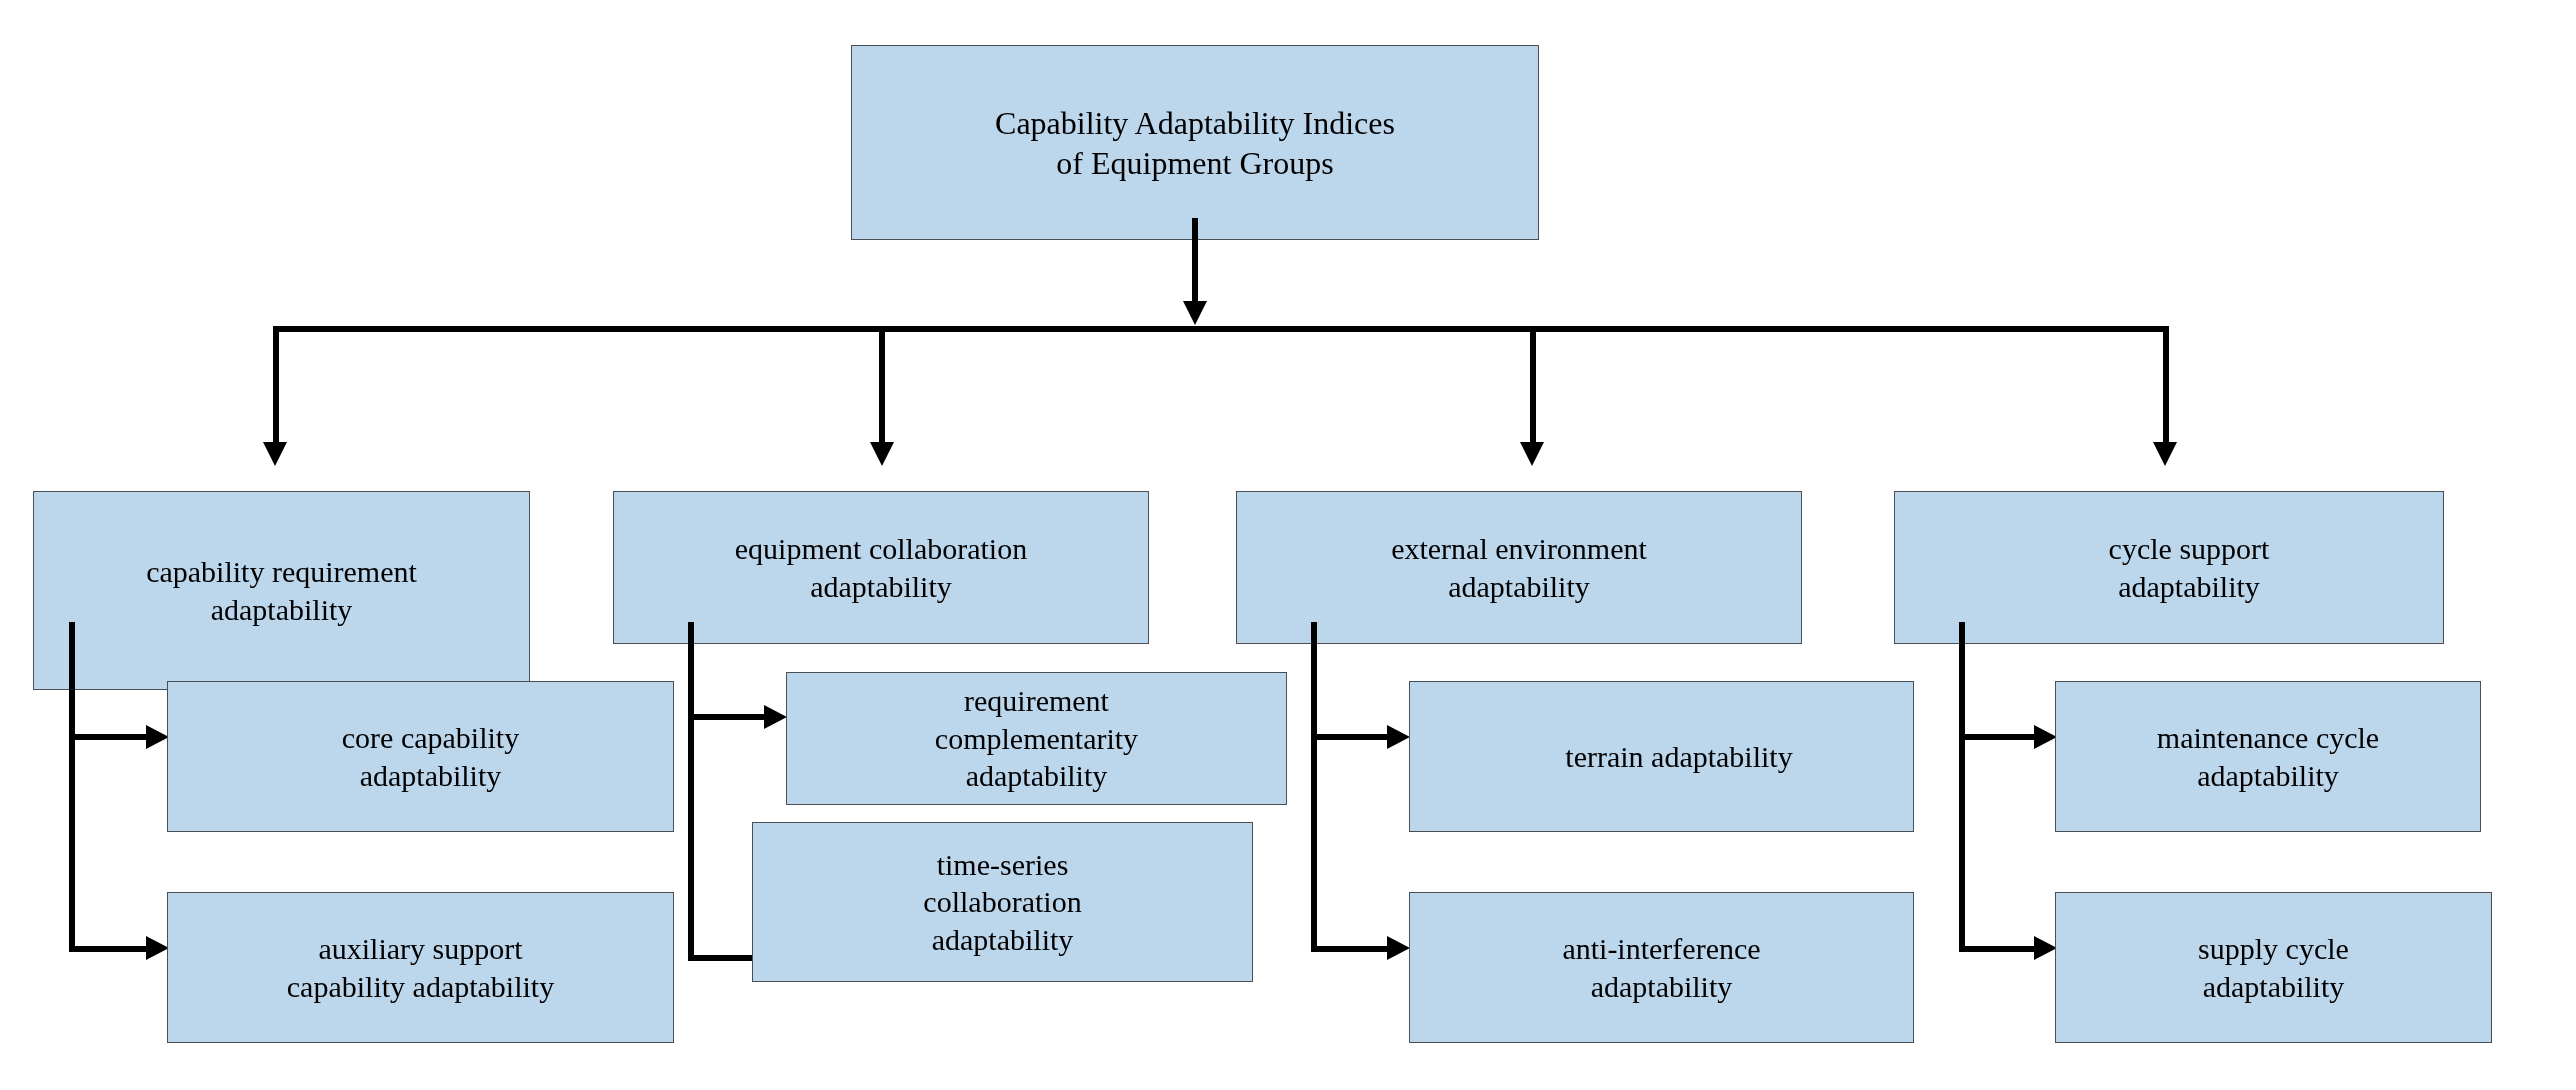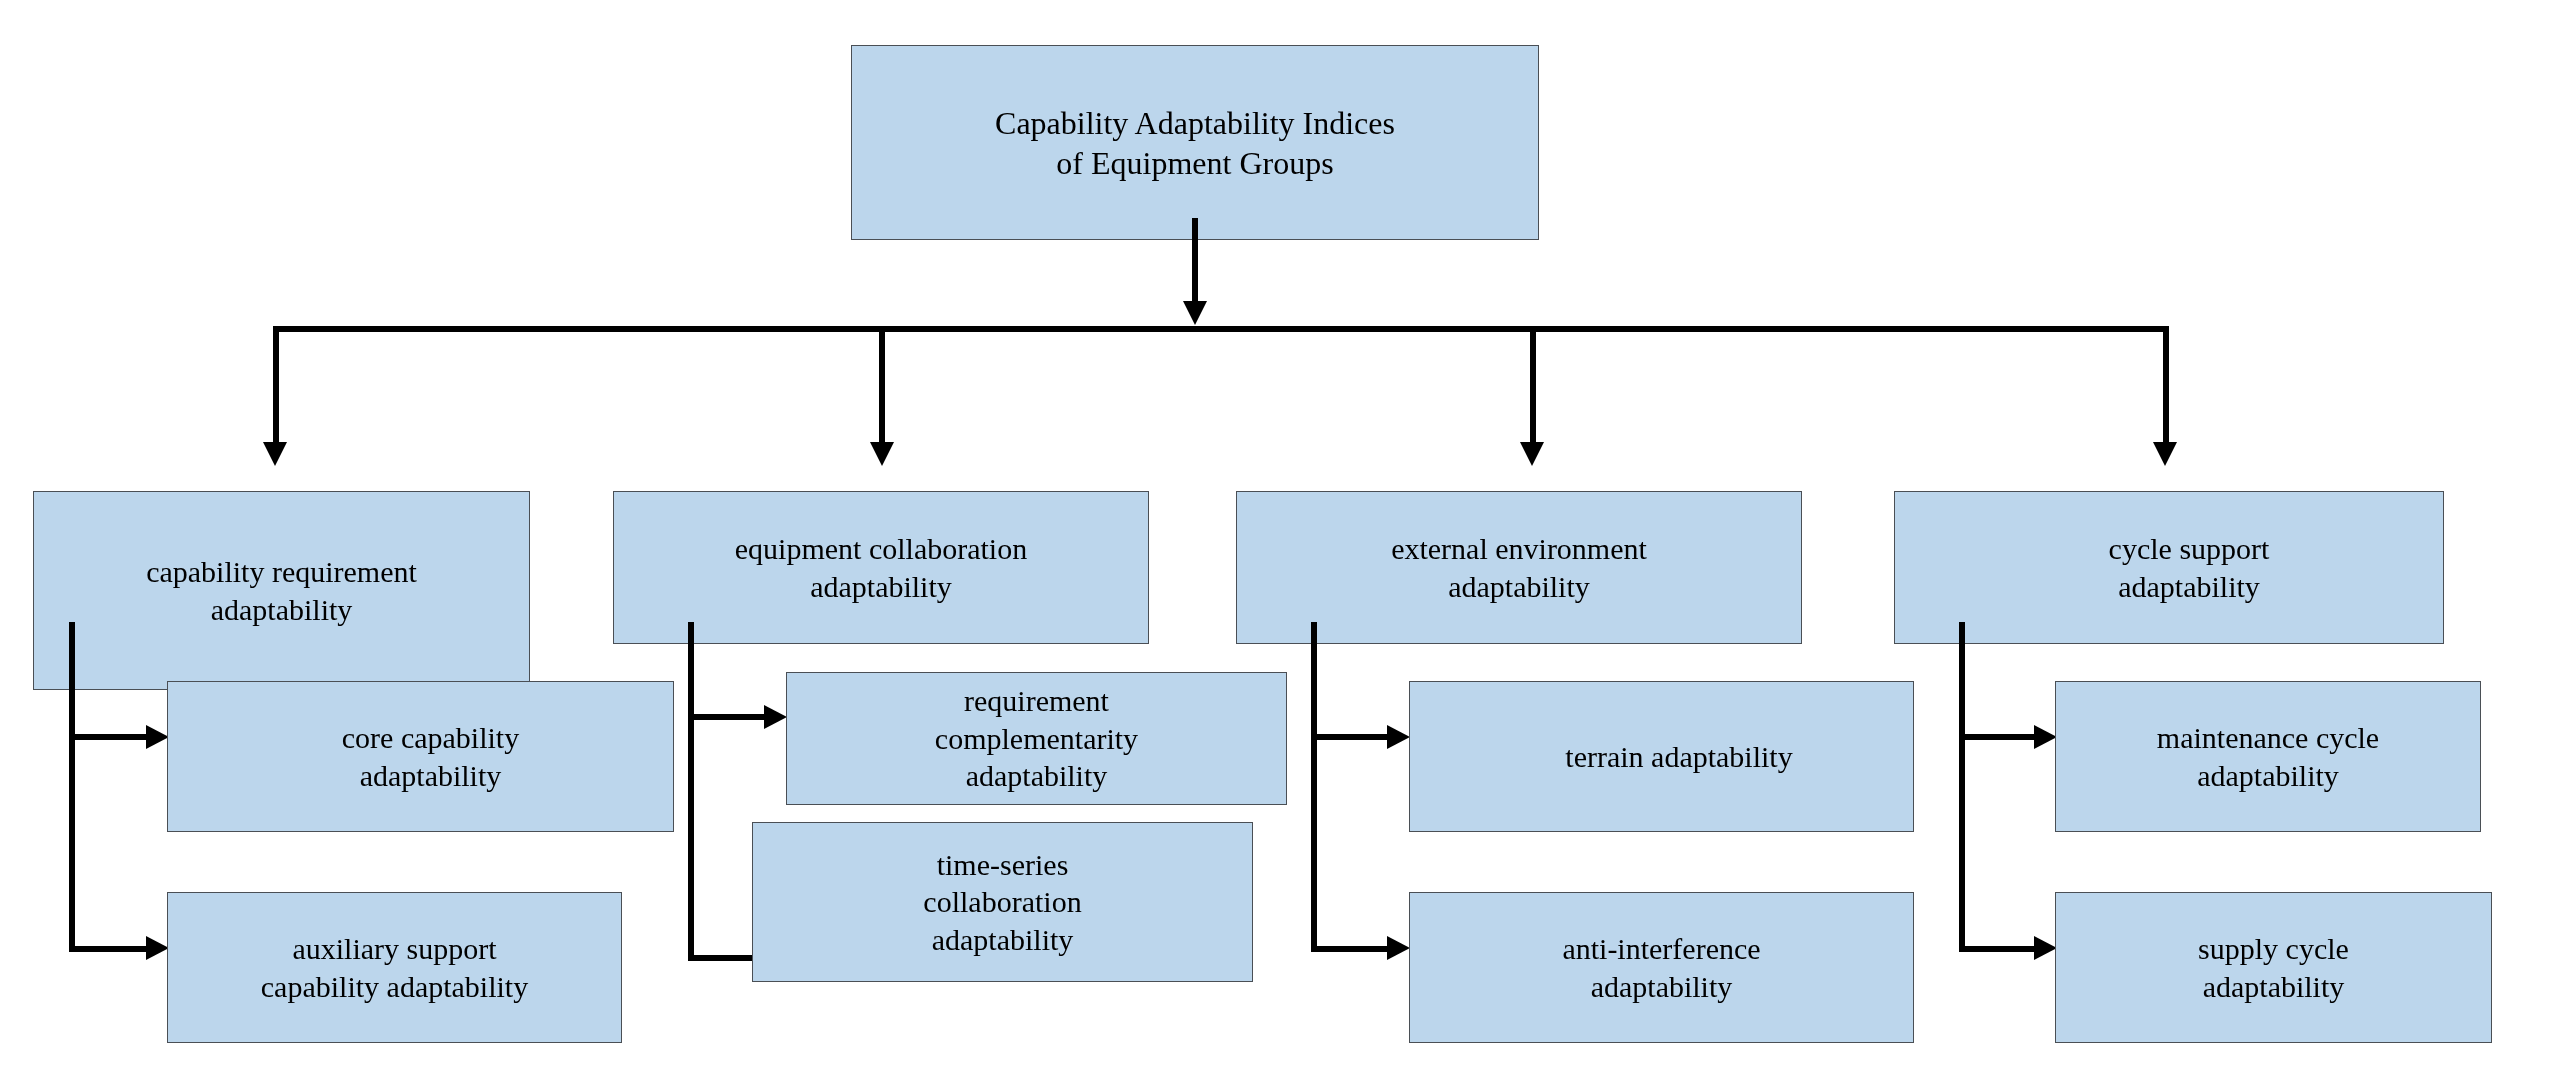--- a/index.html
+++ b/index.html
@@ -83,21 +83,21 @@
 adaptability</div>
 
   <div class="conn vline" style="left:69px;top:622px;width:5.5px;height:329px;"></div>
   <div class="conn hline" style="left:69px;top:734px;width:79px;height:5.5px;"></div>
   <div class="arrow-right" style="left:146px;top:725px;"></div>
   <div class="conn hline" style="left:69px;top:946px;width:79px;height:5.5px;"></div>
   <div class="arrow-right" style="left:146px;top:936px;"></div>
 
   <div class="node leaf" style="left:167px;top:659px;width:507px;height:151px;padding-left:20px;">core capability
 adaptability</div>
-  <div class="node leaf" style="left:167px;top:870px;width:455px;height:151px;">auxiliary support
+  <div class="node leaf" style="left:167px;top:870px;width:507px;height:151px;">auxiliary support
 capability adaptability</div>
 
   <div class="conn vline" style="left:688px;top:622px;width:5.5px;height:338px;"></div>
   <div class="conn hline" style="left:688px;top:714px;width:78px;height:5.5px;"></div>
   <div class="arrow-right" style="left:764px;top:705px;"></div>
   <div class="conn hline" style="left:688px;top:955px;width:78px;height:5.5px;"></div>
   <div class="arrow-right" style="left:764px;top:945px;"></div>
 
   <div class="node leaf" style="left:786px;top:650px;width:501px;height:133px;">requirement
 complementarity

